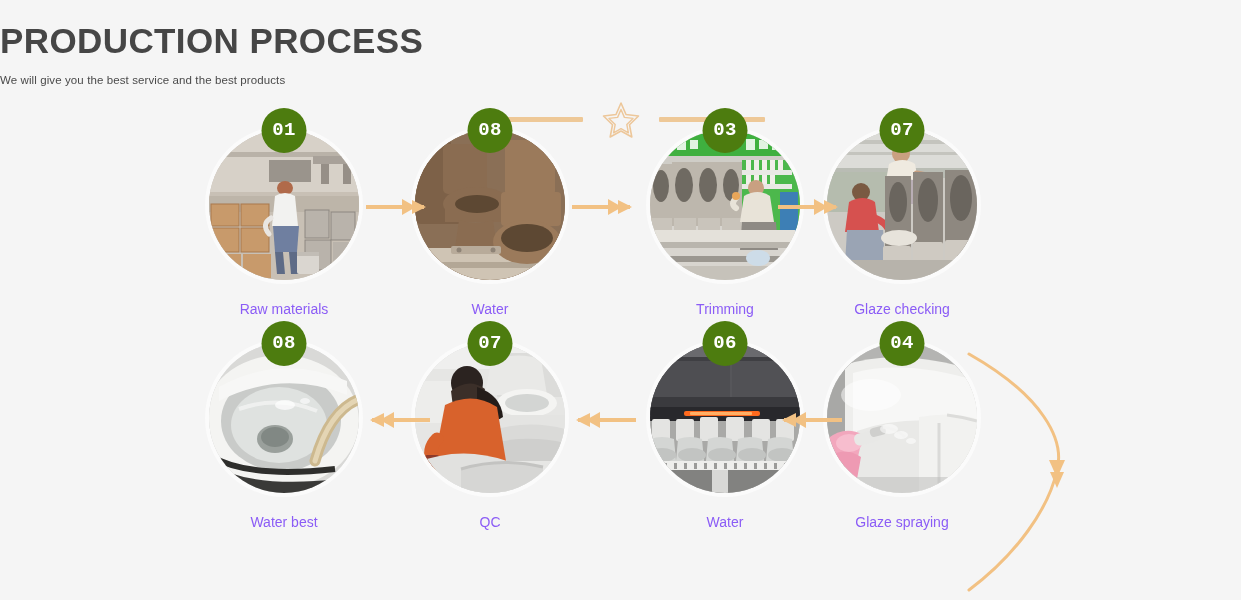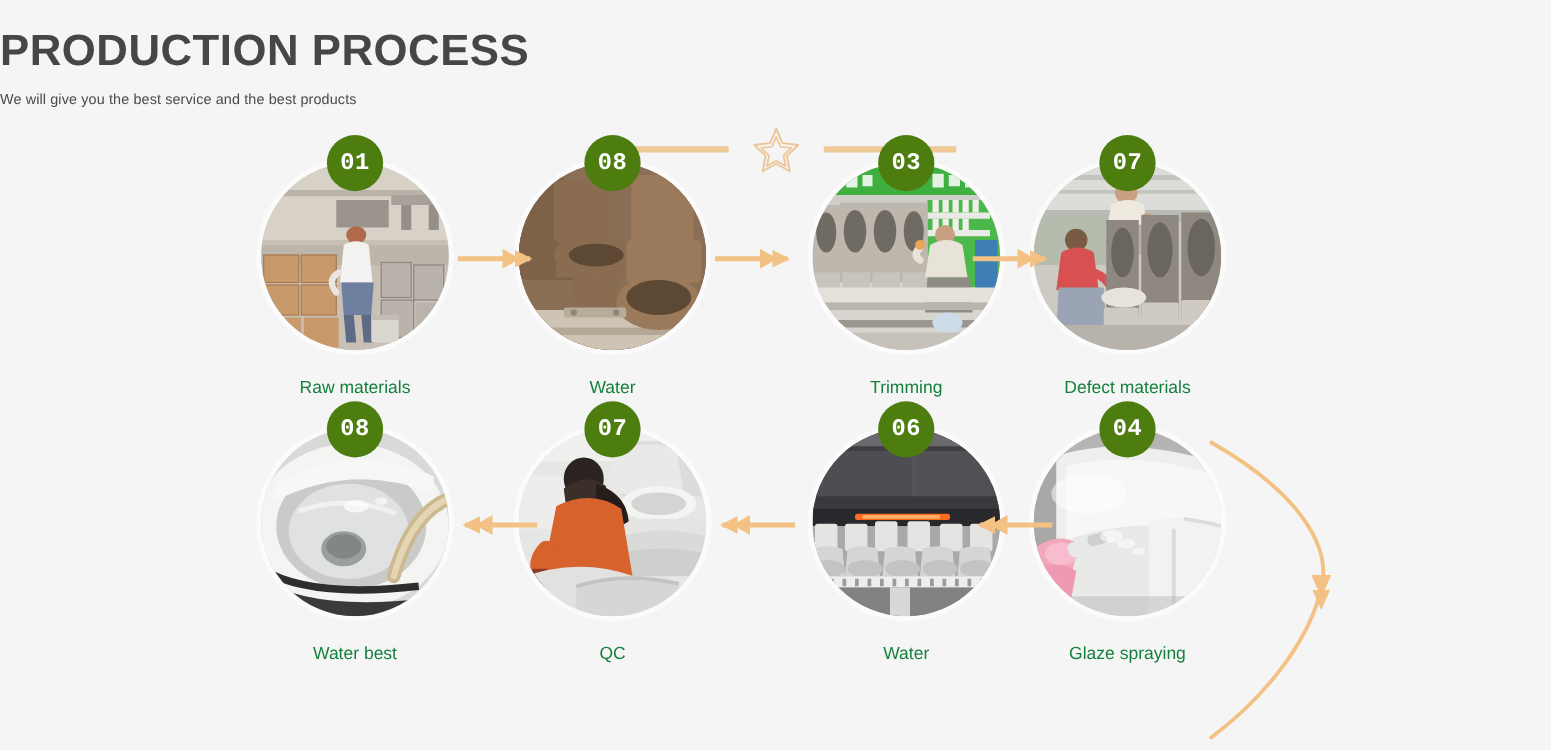--- a/index.html
+++ b/index.html
@@ -97,21 +97,21 @@
     line-height: 45px;
     text-align: center;
     letter-spacing: 0.3px;
     z-index: 4;
     font-family: Liberation Mono, monospace;
   }
 
   .caption {
     margin-top: 21px;
     font-size: 14px;
-    color: #15803d;
+    color: #8b5cf6;
     white-space: nowrap;
   }
 
   
   .arrow {
     position: absolute;
     top: 66px;
     width: 64px;
     height: 22px;
   }
@@ -340,21 +340,21 @@
               <rect x="56" y="116" width="28" height="18" rx="2"></rect>
               <rect x="86" y="112" width="30" height="20" rx="2"></rect>
               <rect x="118" y="110" width="32" height="22" rx="2"></rect>
             </g>
             <ellipse cx="72" cy="108" rx="18" ry="8" fill="#e7e3db"></ellipse>
             <rect x="0" y="130" width="150" height="20" fill="#b7b3ab"></rect>
           </svg>
         </div>
         <div class="badge">07</div>
       </div>
-      <div class="caption">Defect materials</div>
+      <div class="caption">Glaze checking</div>
     </div>
 
     <div class="arrow arrow-a1">
       <svg viewBox="0 0 64 22" width="64" height="22">
         <rect x="0" y="9" width="58" height="4" fill="#f2c183"></rect>
         <polygon points="36,3 50,11 36,19" fill="#f2c183"></polygon>
         <polygon points="46,4 60,11 46,18" fill="#f2c183"></polygon>
       </svg>
     </div>
     <div class="arrow arrow-a2">

